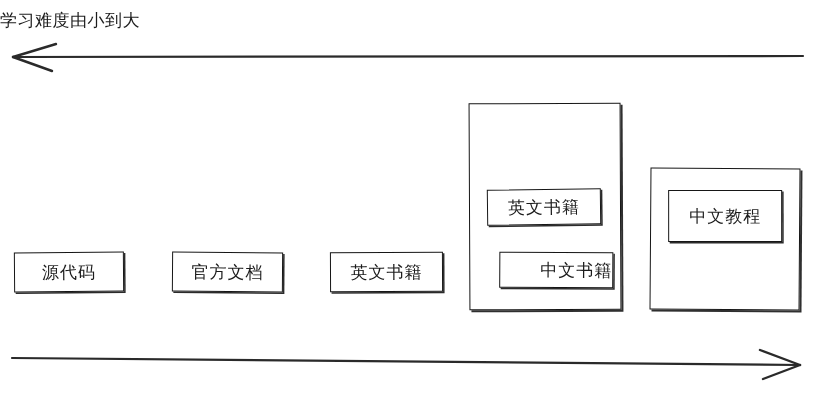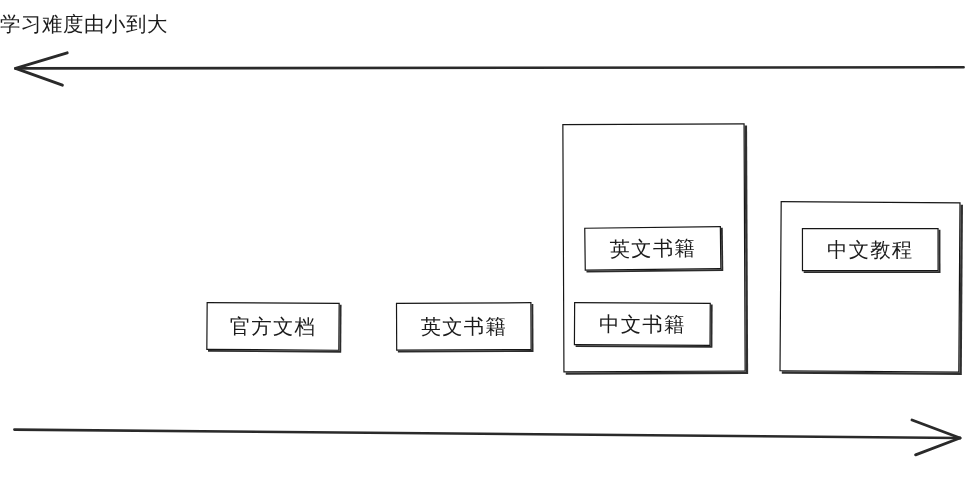--- a/index.html
+++ b/index.html
@@ -82,38 +82,41 @@
       <line x1="13" y1="57" x2="56" y2="44" stroke-width="2.4"></line>
       <line x1="13" y1="57" x2="52" y2="71" stroke-width="2.4"></line>
     </g>
     <g stroke="#2a2a2a" fill="none" stroke-linecap="round">
       <line x1="12" y1="358" x2="800" y2="365" stroke-width="2.2"></line>
       <line x1="800" y1="365" x2="760" y2="350" stroke-width="2.4"></line>
       <line x1="800" y1="365" x2="763" y2="379" stroke-width="2.4"></line>
     </g>
   </svg>
 
+  <div class="node skew-a" style="left:14px; top:252px; width:110px; height:40px;">
+    <span>源代码</span>
+  </div>
 
   <div class="node skew-b" style="left:172px; top:252px; width:111px; height:40px;">
     <span>官方文档</span>
   </div>
 
   <div class="node skew-c" style="left:330px; top:252px; width:113px; height:40px;">
     <span>英文书籍</span>
   </div>
 
   <div class="group-box skew-c" style="left:469px; top:103px; width:152px; height:207px;">
     <div class="node skew-a" style="left:17px; top:85px; width:114px; height:36px;">
       <span>英文书籍</span>
     </div>
-    <div class="node skew-d" style="left:8px; top:148px; width:114px; height:36px;">
+    <div class="node skew-d" style="left:29px; top:148px; width:114px; height:36px;justify-content:flex-end;">
       <span>中文书籍</span>
     </div>
   </div>
 
   <div class="group-box skew-b" style="left:650px; top:168px; width:150px; height:142px;">
-    <div class="node skew-a" style="left:17px; top:21px; width:114px; height:36px;">
+    <div class="node skew-a" style="left:17px; top:21px; width:114px; height:52px;">
       <span>中文教程</span>
     </div>
   </div>
 
 
 </div>
 
 </body></html>

